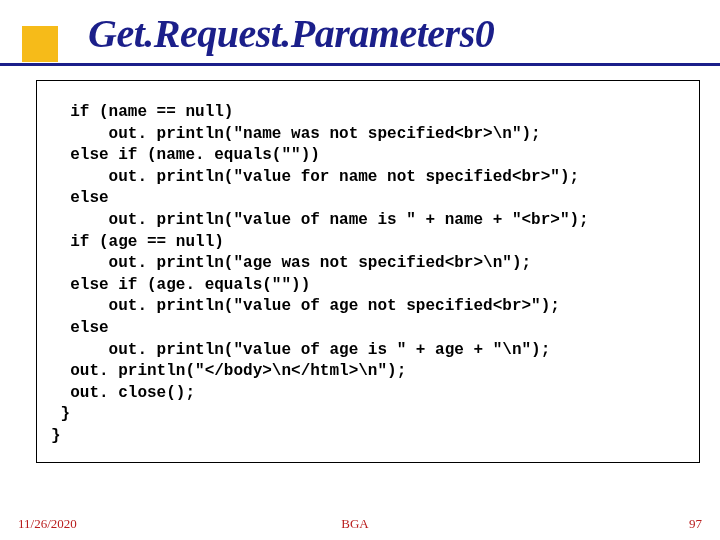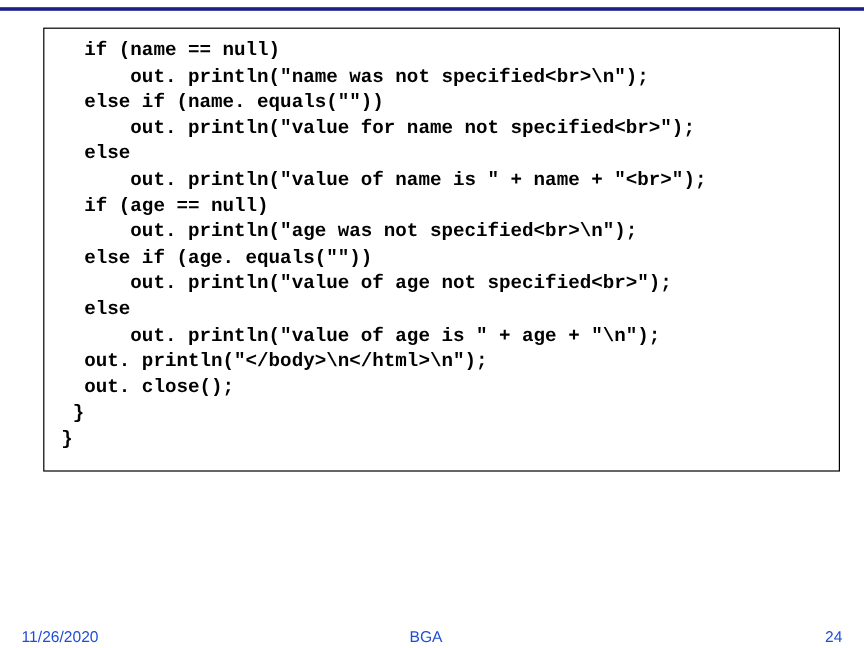--- a/index.html
+++ b/index.html
@@ -2,29 +2,33 @@
 <html><head>
 <meta charset="utf-8">
 <style>
 html,body{margin:0;padding:0}
 body{width:720px;height:540px;font-family:Verdana,Arial,sans-serif;background:#fff;position:relative}
 .slide{width:720px;height:540px;position:relative}
 .title-wrap{position:relative;padding:10px 0 0 58px}
 .accent-sq{position:absolute;width:36px;height:36px;background:#f5b400;opacity:.9;top:26px;left:22px;z-index:1}
 .title{font-family:"Times New Roman",serif;font-size:40px;color:#1b1f8a;font-style:italic;font-weight:700;position:relative;z-index:2;letter-spacing:-.5px;margin:0 0 0 30px}
 .title-rule{height:3px;background:#1b1f8a;margin:6px 0 14px 0;width:100%}
-.code-box{margin:0 20px 0 36px;border:1px solid #000;padding:8px 8px 14px 14px;font-family:"Courier New",monospace;font-size:16px;font-weight:700;white-space:pre;line-height:1.35}
-.footer{position:absolute;bottom:8px;left:0;right:0;padding:0 18px;font-family:Liberation Sans, sans-serif;font-size:13px;color:#1d4ed8;display:flex;justify-content:space-between}
+.code-box{margin:0 20px 0 36px;border:1px solid #000;padding:21px 8px 14px 14px;font-family:"Courier New",monospace;font-size:16px;font-weight:700;white-space:pre;line-height:1.35}
+.footer{position:absolute;bottom:8px;left:0;right:0;padding:0 18px;font-family:Liberation Serif, serif;font-size:13px;color:#b91c1c;display:flex;justify-content:space-between}
 .footer .ctr{position:absolute;left:0;right:10px;text-align:center}
 .footer .r{margin-left:auto}
 </style>
 </head>
 <body>
 
 <div class="slide">
+  <div class="title-wrap">
+    <div class="accent-sq"></div>
+    <h1 class="title">Get.Request.Parameters0</h1>
+  </div>
   <div class="title-rule"></div>
 
   <div class="code-box">  if (name == null)
       out. println("name was not specified&lt;br&gt;\n");
   else if (name. equals(""))
       out. println("value for name not specified&lt;br&gt;");
   else
       out. println("value of name is " + name + "&lt;br&gt;");
   if (age == null)
       out. println("age was not specified&lt;br&gt;\n");
@@ -33,15 +37,15 @@
   else
       out. println("value of age is " + age + "\n");
   out. println("&lt;/body&gt;\n&lt;/html&gt;\n");
   out. close();
  }
 }</div>
 
   <div class="footer">
     <span>11/26/2020</span>
     <span class="ctr">BGA</span>
-    <span class="r">24</span>
+    <span class="r">97</span>
   </div>
 </div>
 
 </body></html>

